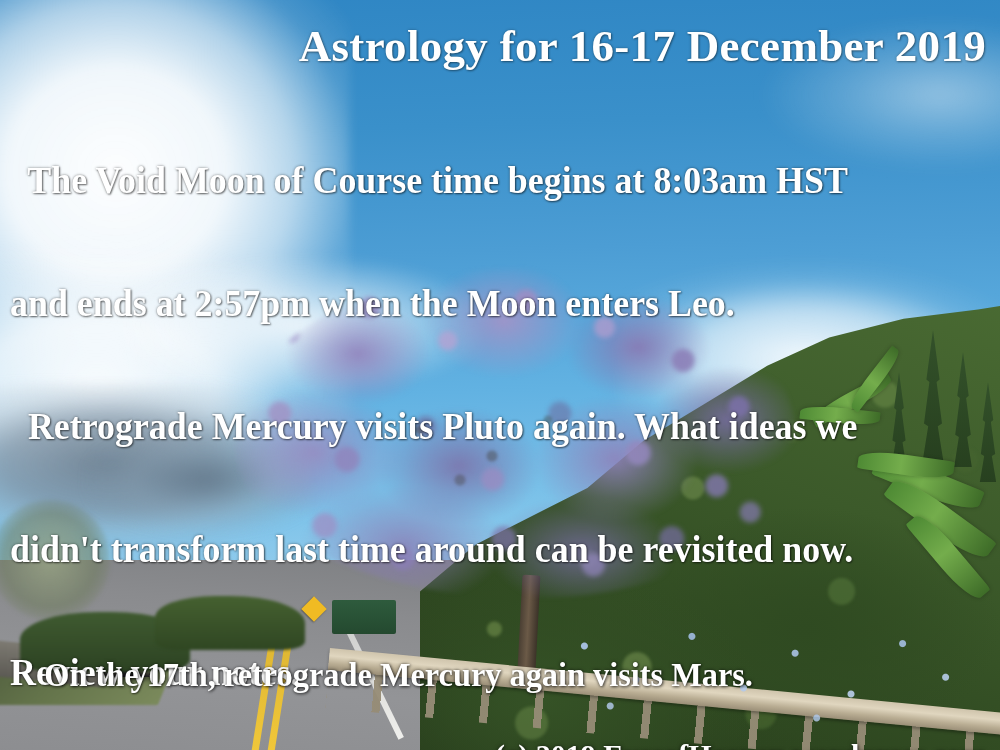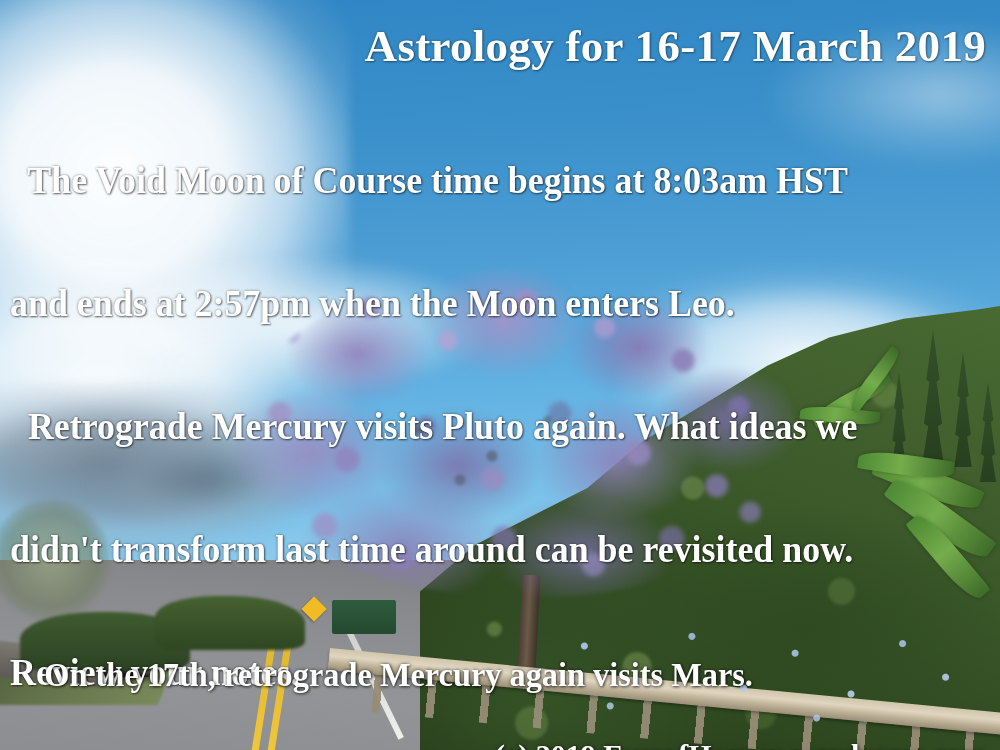--- a/index.html
+++ b/index.html
@@ -319,21 +319,21 @@
     <div style="position:absolute;left:305px;top:600px;width:18px;height:18px;background:#f0bb23;transform:rotate(45deg);box-shadow:0 1px 2px rgba(0,0,0,.4);"></div>
     <div style="position:absolute;left:332px;top:600px;width:64px;height:34px;background:linear-gradient(180deg,#2e5b3d 0%,#24492f 100%);border-radius:2px;"></div>
 
     <div class="bluedots"></div>
 
     <div style="position:absolute;left:-10px;top:500px;width:120px;height:120px;border-radius:50%;background:radial-gradient(circle at 50% 50%,rgba(150,162,130,.85) 0%,rgba(110,124,92,.55) 55%,rgba(90,104,74,0) 80%);filter:blur(2px);"></div>
     <div style="position:absolute;left:20px;top:612px;width:170px;height:60px;background:linear-gradient(180deg,#3f5a30 0%,#2c4222 100%);border-radius:46% 46% 20% 20%;filter:blur(1.4px);"></div>
     <div style="position:absolute;left:155px;top:596px;width:150px;height:54px;background:linear-gradient(180deg,#456030 0%,#2f4622 100%);border-radius:40% 50% 16% 16%;filter:blur(1.6px);"></div>
   </div>
 
-  <div class="txt" id="title">Astrology for 16-17 March 2019</div>
+  <div class="txt" id="title">Astrology for 16-17 December 2019</div>
 
   <div class="txt" id="body-block">
     <div>  The Void Moon of Course time begins at 8:03am HST</div>
     <div>and ends at 2:57pm when the Moon enters Leo.</div>
     <div>  Retrograde Mercury visits Pluto again. What ideas we</div>
     <div>didn't transform last time around can be revisited now.</div>
     <div>Review your notes.</div>
   </div>
 
   <div class="txt" id="lower-block">

